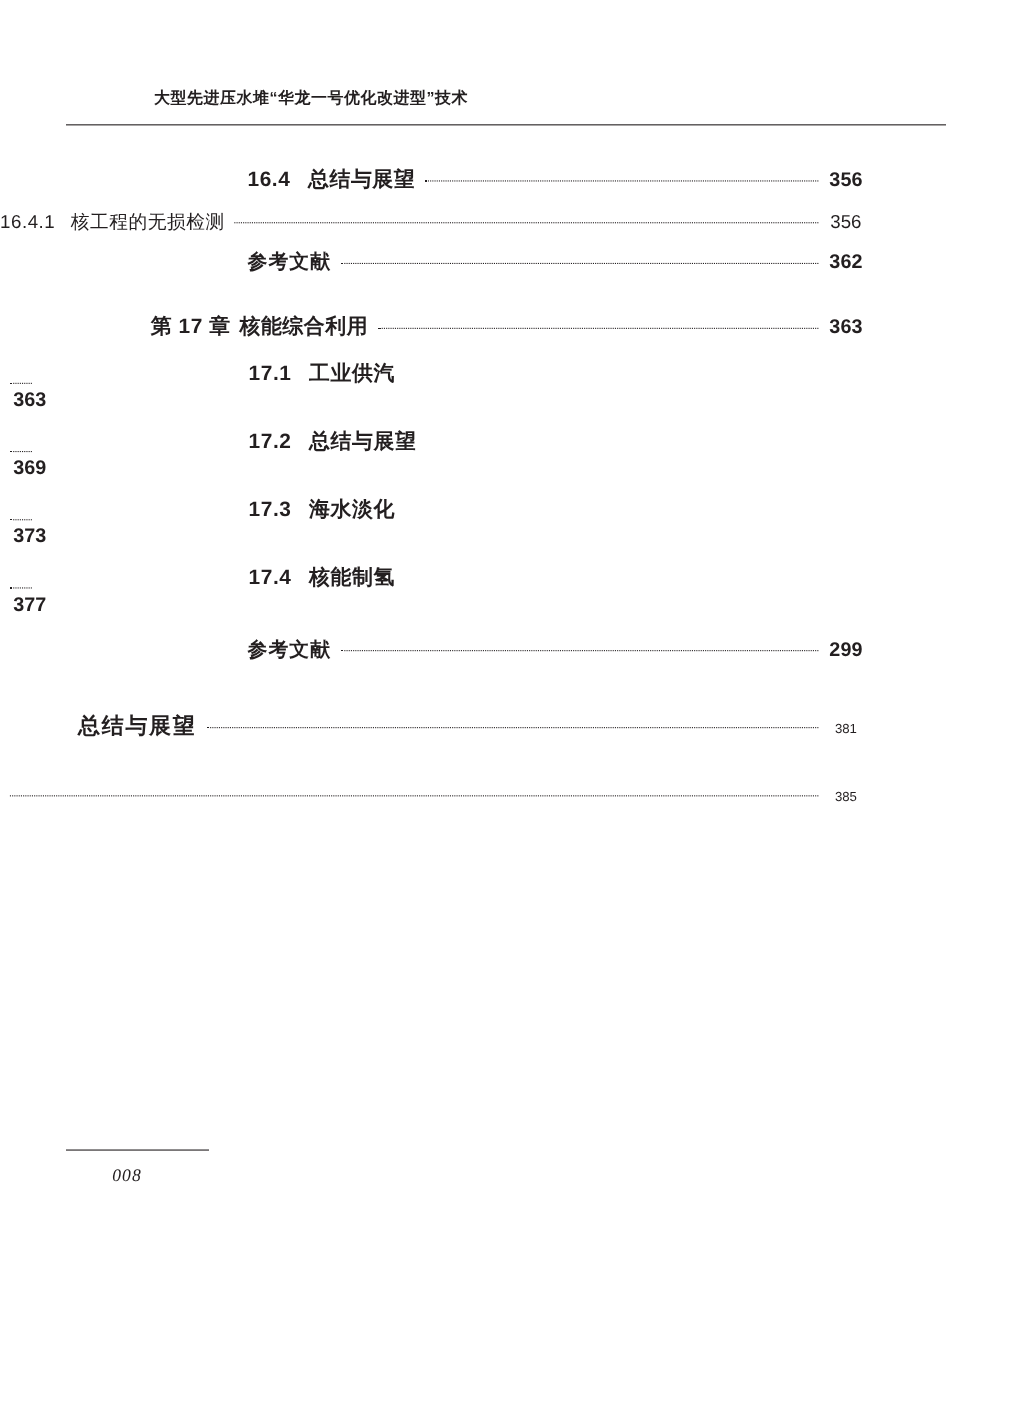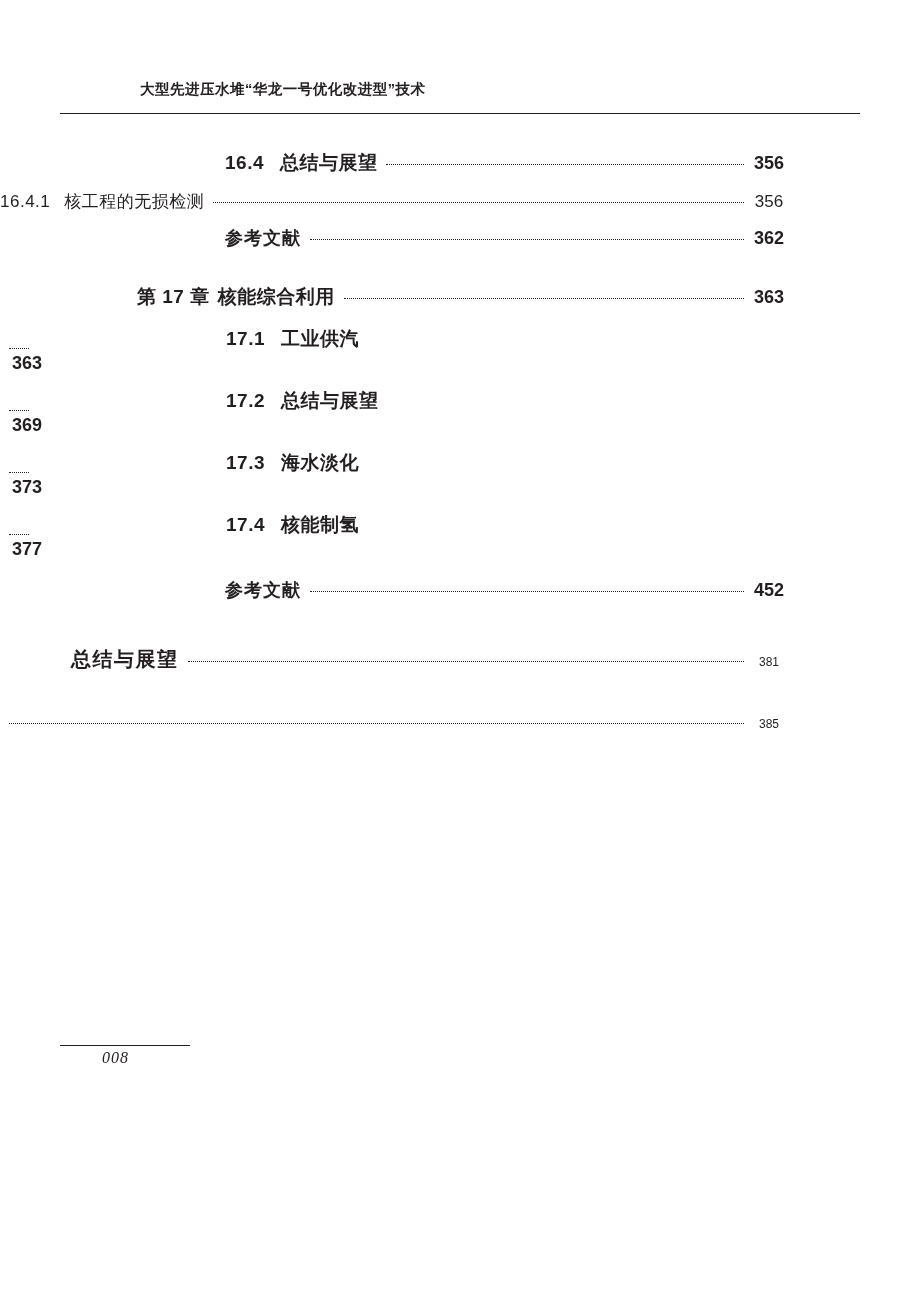--- a/index.html
+++ b/index.html
@@ -182,21 +182,21 @@
     position: absolute;
     left: 0;
     top: 0;
     width: 130px;
     height: 1px;
     background: #231f20;
   }
   .folio-num {
     position: absolute;
     left: 42px;
-    top: 4px;
+    top: 16px;
     font-family: "Liberation Serif", "DejaVu Serif", serif;
     font-style: italic;
     font-size: 16px;
     letter-spacing: 1px;
     color: #231f20;
   }
 </style>
 </head>
 <body>
 
@@ -254,21 +254,21 @@
 
     <div class="row lvl2b">
       <span class="label"><span class="num">17.4</span><span>核能制氢</span></span>
       <span class="dots"></span>
       <span class="page-no">377</span>
     </div>
 
     <div class="row refs2">
       <span class="label">参考文献</span>
       <span class="dots"></span>
-      <span class="page-no">452</span>
+      <span class="page-no">299</span>
     </div>
 
     <div class="row toplevel">
       <span class="label">总结与展望</span>
       <span class="dots"></span>
       <span class="page-no">381</span>
     </div>
 
     <div class="row toplevel">
       <span class="dots"></span>

